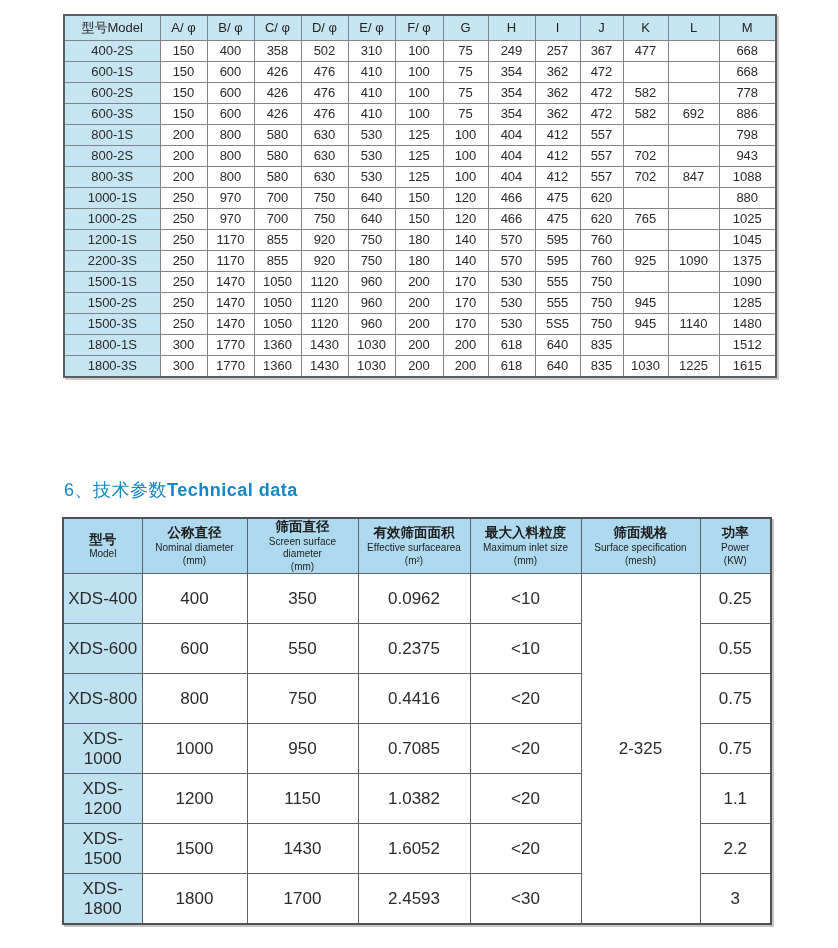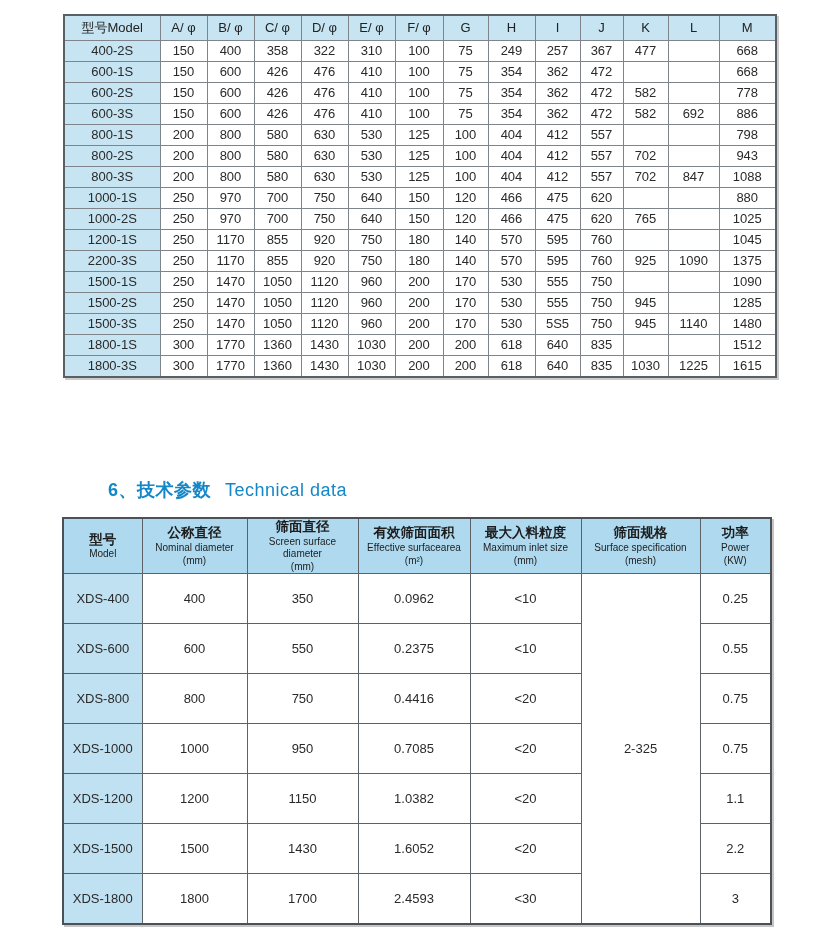--- a/index.html
+++ b/index.html
@@ -27,40 +27,40 @@
   }
   .dim-table th{background:#c6e4f2;height:24px;color:#222;}
   .dim-table td.model-cell{background:#c6e4f2;}
 
   
   .section-heading{
     position:absolute;left:64px;top:478px;
     font-size:18px;color:#1487c8;letter-spacing:.5px;
     white-space:nowrap;
   }
-  .section-heading .cn{font-weight:bold;margin-left:44px;}
-  .section-heading .en{font-weight:normal;margin-left:14px;}
+  .section-heading .cn{font-weight:normal;}
+  .section-heading .en{font-weight:bold;}
 
   
   .tech-table{
     position:absolute;left:62px;top:517px;width:708px;
     border:2px solid #4c5155;
     box-shadow:2px 2px 0 rgba(140,140,140,.5);
     background:#fff;
   }
   .tech-table th,.tech-table td{
     border:1px solid #5d6langa3px;
   }
   .tech-table th,.tech-table td{
     border:1px solid #5d6267;
     text-align:center;vertical-align:middle;
     padding:0 2px;overflow:hidden;
   }
   .tech-table th{background:#aed9ee;height:50px;color:#1d1d1d;}
-  .tech-table td{font-size:13px;height:49px;color:#2a2a2a;}
+  .tech-table td{font-size:17px;height:49px;color:#2a2a2a;}
   .tech-table td.model-cell{background:#c0e1f2;}
   .h-cn{font-size:13.5px;font-weight:bold;line-height:1.25;}
   .h-en{font-size:10px;font-weight:normal;line-height:1.25;}
   .h-unit{font-size:10px;font-weight:normal;line-height:1.25;}
 </style>
 </head>
 <body>
 
 <div class="page">
 
@@ -98,21 +98,21 @@
           <th>L</th>
           <th>M</th>
         </tr>
       </thead>
     <tbody id="dim-body">
         <tr>
           <td class="model-cell">400-2S</td>
           <td>150</td>
           <td>400</td>
           <td>358</td>
-          <td>322</td>
+          <td>502</td>
           <td>310</td>
           <td>100</td>
           <td>75</td>
           <td>249</td>
           <td>257</td>
           <td>367</td>
           <td>477</td>
           <td></td>
           <td>668</td>
         </tr>

